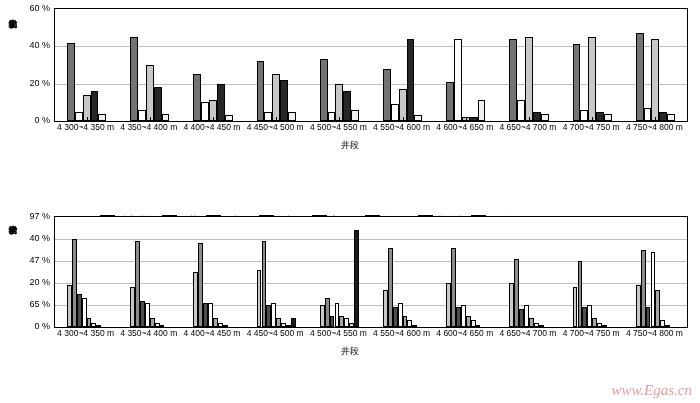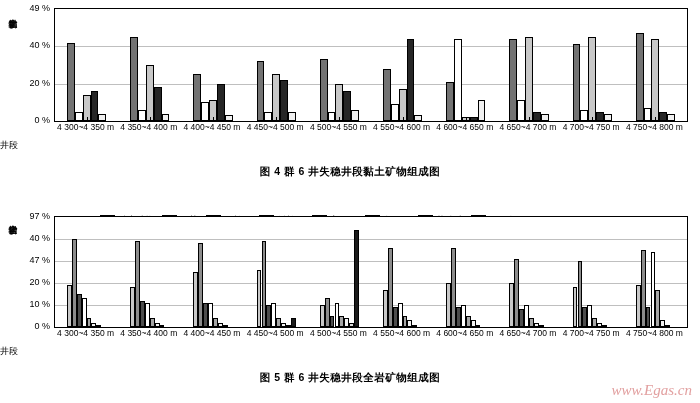--- a/index.html
+++ b/index.html
@@ -6,21 +6,21 @@
   body{width:700px;height:403px;background:#ffffff;font-family:"Liberation Sans",sans-serif;color:#000;position:relative;overflow:hidden;}
   .chart-block{position:relative;width:700px;}
   .plot-frame{position:relative;border:1px solid #000;background:#fff;}
   .legend{position:absolute;display:flex;align-items:center;gap:10px;font-size:9px;}
   .legend .lg-item{display:flex;align-items:center;gap:3px;}
   .legend .sw{width:13px;height:9px;border:1px solid #000;display:inline-block;}
   .ylabel{position:absolute;font-size:9px;writing-mode:vertical-rl;text-orientation:upright;letter-spacing:0px;}
   .ytick{position:absolute;font-size:9px;right:0;transform:translateY(-50%);white-space:nowrap;}
   .gridline{position:absolute;left:0;right:0;border-top:1px solid #bfbfbf;height:0;}
   .xtick-label{position:absolute;font-size:8.5px;text-align:center;white-space:nowrap;}
-  .xaxis-title{position:absolute;font-size:9px;width:100%;}
+  .xaxis-title{position:absolute;font-size:9px;text-align:center;width:100%;}
   .caption{font-size:10.5px;text-align:center;width:100%;font-weight:bold;letter-spacing:0.5px;}
   .bars{position:absolute;left:0;top:0;right:0;bottom:0;}
   .bar{position:absolute;bottom:0;border:1px solid #000;box-sizing:border-box;}
   .tickmark{position:absolute;bottom:0;width:1px;background:#000;}
   .watermark{position:absolute;right:8px;bottom:4px;font-family:"Liberation Serif",serif;font-style:italic;font-size:15px;color:#e2a0a0;}
 </style>
 </head>
 <body>
 
 <div class="chart-block" style="height:196px;">
@@ -43,21 +43,21 @@
       </span>
     <span class="lg-item">
         <i class="sw" style="background:#f0f0f0"></i>
         <span>伊/蒙间层</span>
       </span>
   </div>
 
   <div class="ylabel" style="left:6px;top:12px;height:110px;">黏土矿物含量</div>
 
   <div style="position:absolute;left:20px;width:30px;top:0;height:120px;">
-    <span class="ytick" style="top:8px;">49 %</span>
+    <span class="ytick" style="top:8px;">60 %</span>
     <span class="ytick" style="top:45.3px;">40 %</span>
     <span class="ytick" style="top:82.6px;">20 %</span>
     <span class="ytick" style="top:120px;">0 %</span>
   </div>
 
   <div class="plot-frame" style="position:absolute;left:54px;top:8px;width:632px;height:112px;">
     <div class="gridline" style="top:37.3px;"></div>
     <div class="gridline" style="top:74.6px;"></div>
     <div class="bars" id="bars1">
         <div class="bar" style="left: 12.008px; width: 7.8368px; height: 78.4px; background: rgb(115, 115, 115);"></div>
@@ -129,21 +129,20 @@
       <div class="xtick-label" style="left: 126.4px; width: 63.2px;">4 400~4 450 m</div>
       <div class="xtick-label" style="left: 189.6px; width: 63.2px;">4 450~4 500 m</div>
       <div class="xtick-label" style="left: 252.8px; width: 63.2px;">4 500~4 550 m</div>
       <div class="xtick-label" style="left: 316px; width: 63.2px;">4 550~4 600 m</div>
       <div class="xtick-label" style="left: 379.2px; width: 63.2px;">4 600~4 650 m</div>
       <div class="xtick-label" style="left: 442.4px; width: 63.2px;">4 650~4 700 m</div>
       <div class="xtick-label" style="left: 505.6px; width: 63.2px;">4 700~4 750 m</div>
       <div class="xtick-label" style="left: 568.8px; width: 63.2px;">4 750~4 800 m</div>
     </div>
   <div class="xaxis-title" style="top:139px;left:0;">井段</div>
-  <div class="caption" style="position:absolute;top:165px;left:0;">图 4   群 6 井失稳井段黏土矿物组成图</div>
 </div>
 
 <div class="chart-block" style="height:200px;">
   <div class="legend" style="left:100px;top:18px;gap:8px;">
     <span class="lg-item">
         <i class="sw" style="background:#c8c8c8"></i>
         <span>黏土矿物</span>
       </span>
     <span class="lg-item">
         <i class="sw" style="background:#8c8c8c"></i>
@@ -175,21 +174,21 @@
       </span>
   </div>
 
   <div class="ylabel" style="left:6px;top:22px;height:110px;">全岩矿物含量</div>
 
   <div style="position:absolute;left:20px;width:30px;top:0;height:140px;">
     <span class="ytick" style="top:20px;">97 %</span>
     <span class="ytick" style="top:42px;">40 %</span>
     <span class="ytick" style="top:64px;">47 %</span>
     <span class="ytick" style="top:86px;">20 %</span>
-    <span class="ytick" style="top:108px;">10 %</span>
+    <span class="ytick" style="top:108px;">65 %</span>
     <span class="ytick" style="top:130px;">0 %</span>
   </div>
 
   <div class="plot-frame" style="position:absolute;left:54px;top:20px;width:632px;height:110px;">
     <div class="gridline" style="top:22px;"></div>
     <div class="gridline" style="top:44px;"></div>
     <div class="gridline" style="top:66px;"></div>
     <div class="gridline" style="top:88px;"></div>
     <div class="bars" id="bars2">
         <div class="bar" style="left: 12.008px; width: 4.898px; height: 41.8px; background: rgb(200, 200, 200);"></div>
@@ -283,16 +282,15 @@
       <div class="xtick-label" style="left: 126.4px; width: 63.2px;">4 400~4 450 m</div>
       <div class="xtick-label" style="left: 189.6px; width: 63.2px;">4 450~4 500 m</div>
       <div class="xtick-label" style="left: 252.8px; width: 63.2px;">4 500~4 550 m</div>
       <div class="xtick-label" style="left: 316px; width: 63.2px;">4 550~4 600 m</div>
       <div class="xtick-label" style="left: 379.2px; width: 63.2px;">4 600~4 650 m</div>
       <div class="xtick-label" style="left: 442.4px; width: 63.2px;">4 650~4 700 m</div>
       <div class="xtick-label" style="left: 505.6px; width: 63.2px;">4 700~4 750 m</div>
       <div class="xtick-label" style="left: 568.8px; width: 63.2px;">4 750~4 800 m</div>
     </div>
   <div class="xaxis-title" style="top:149px;left:0;">井段</div>
-  <div class="caption" style="position:absolute;top:175px;left:0;">图 5   群 6 井失稳井段全岩矿物组成图</div>
 </div>
 
 <div class="watermark">www.Egas.cn</div>
 
 </body></html>

